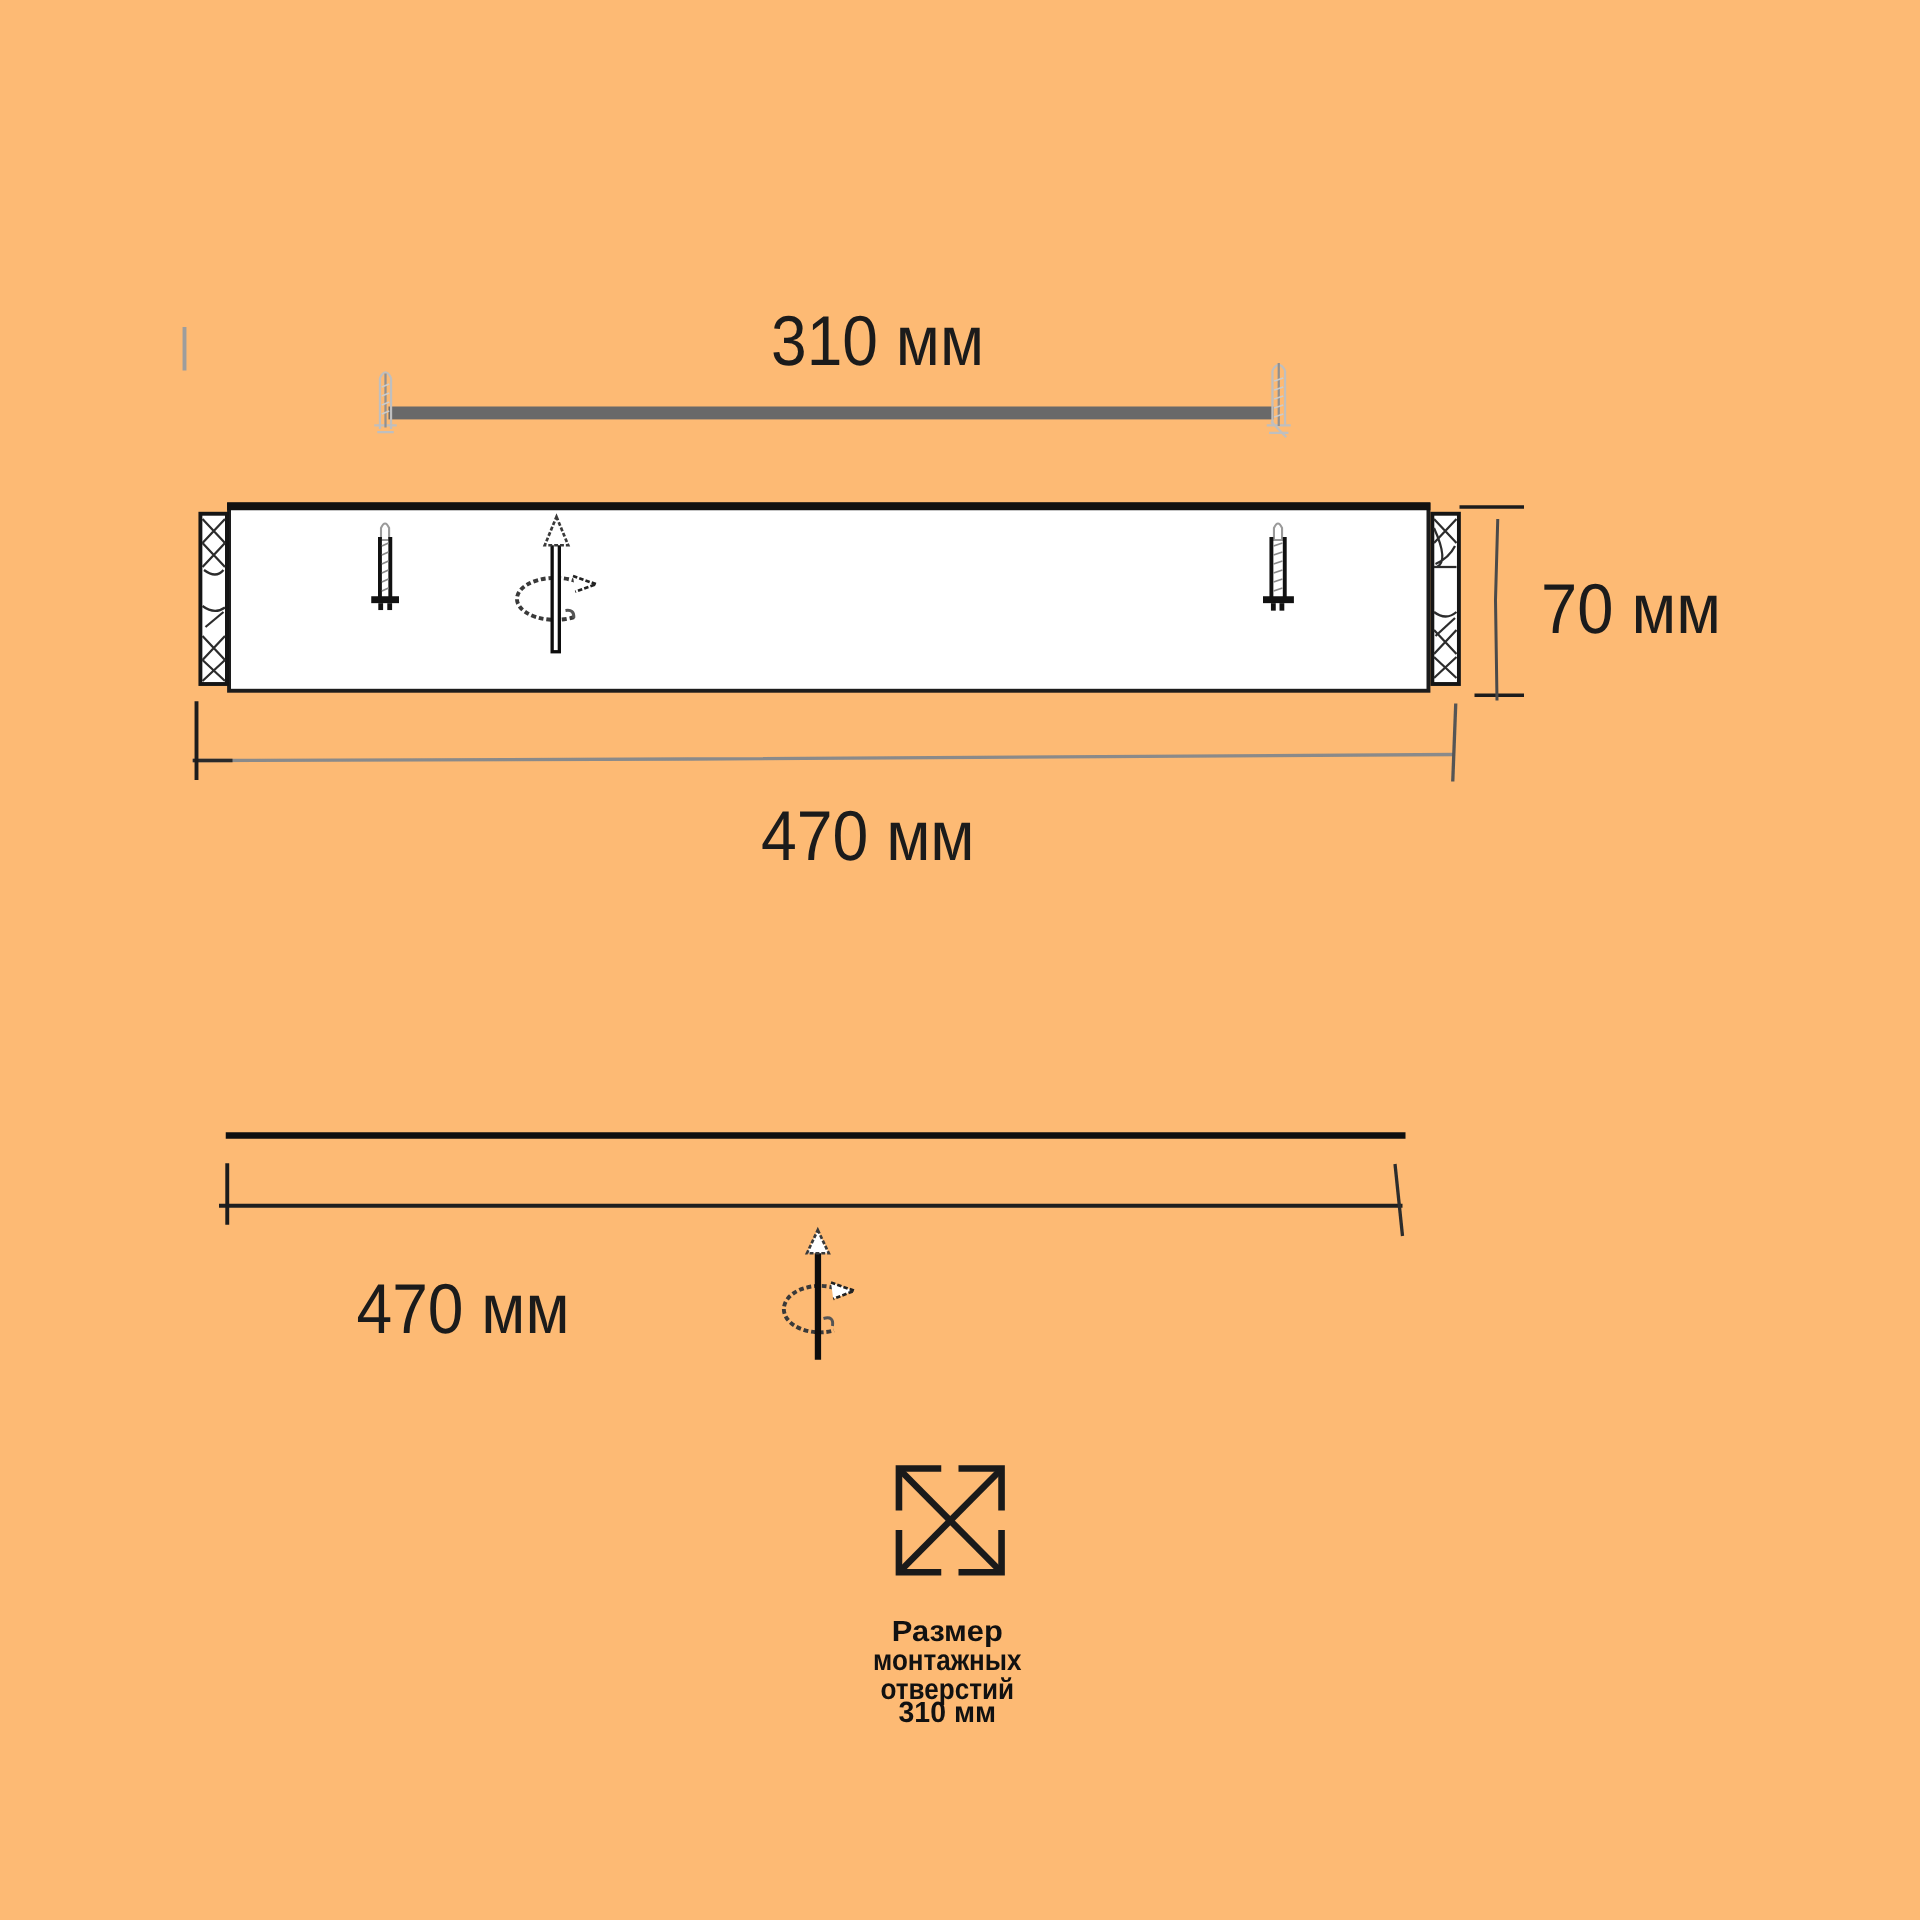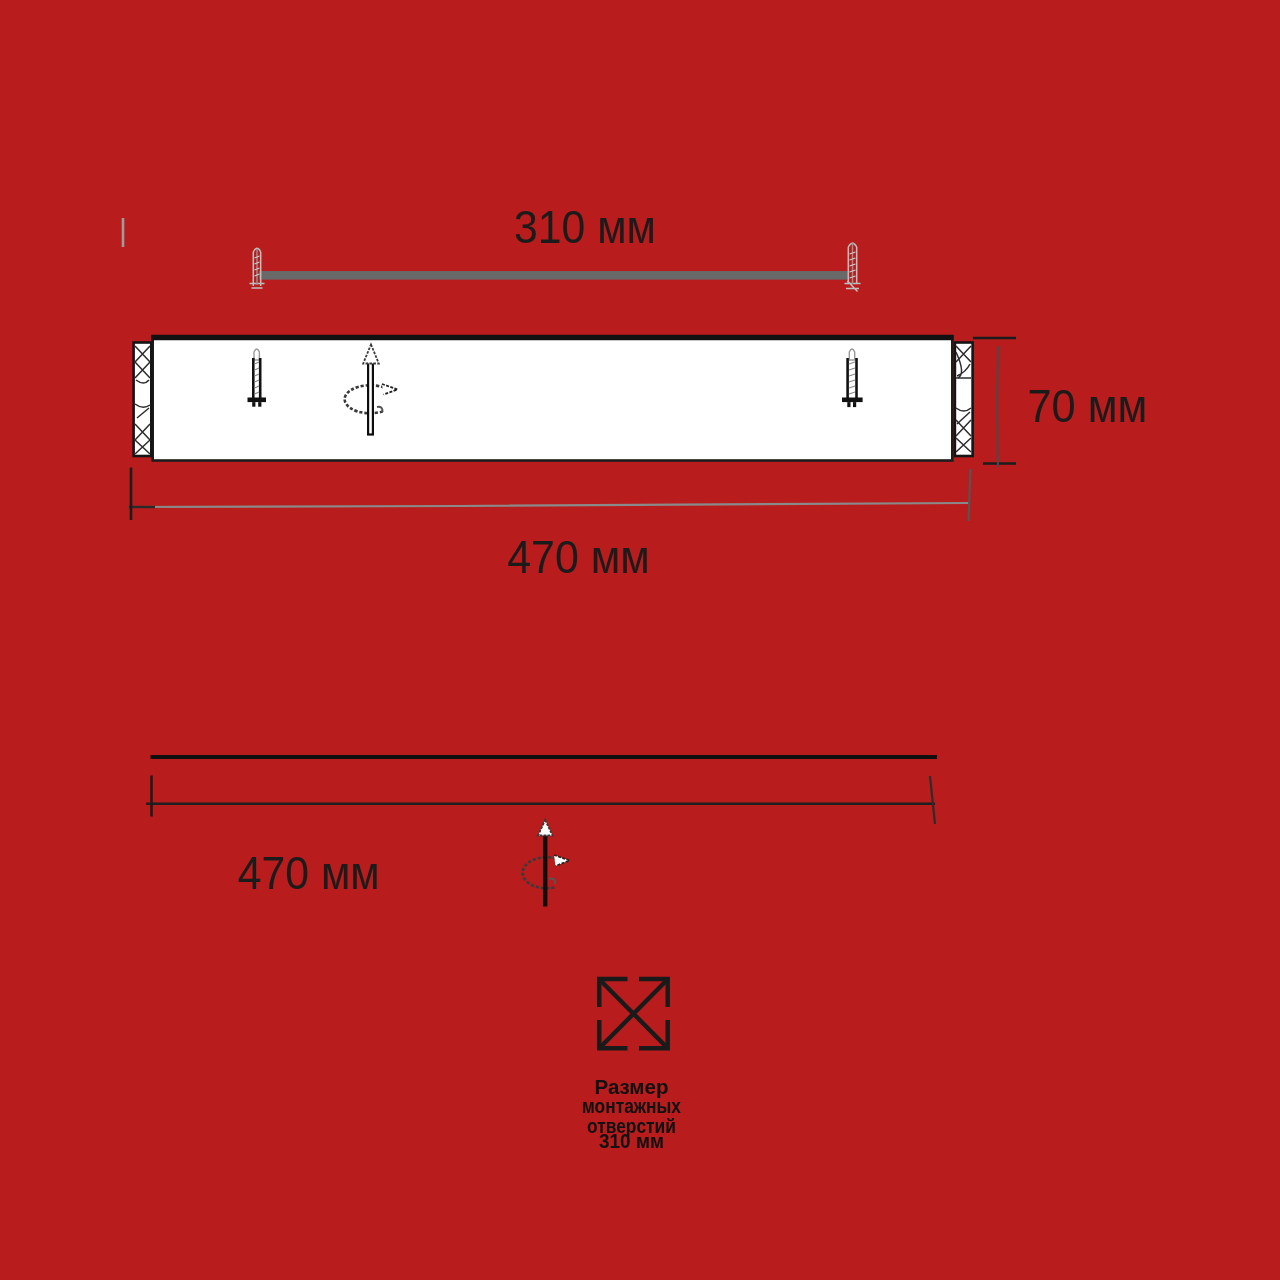--- a/index.html
+++ b/index.html
@@ -1,16 +1,16 @@
 <!DOCTYPE html>
 <html><head>
 <meta charset="utf-8">
 <style>
   html,body{margin:0;padding:0;background:#ffffff;}
-  .page{width:1280px;height:1280px;position:relative;background:#b91c1c;
+  .page{width:1280px;height:1280px;position:relative;background:#fdba74;
         font-family:"Liberation Sans", sans-serif;}
   svg{position:absolute;top:0;left:0;}
 </style>
 </head>
 <body>
 <div class="page">
 <svg width="1280" height="1280" viewBox="0 0 1280 1280">
 
   <line x1="123" y1="218" x2="123" y2="247" stroke="#9d9d9d" stroke-width="2.6"></line>
 

